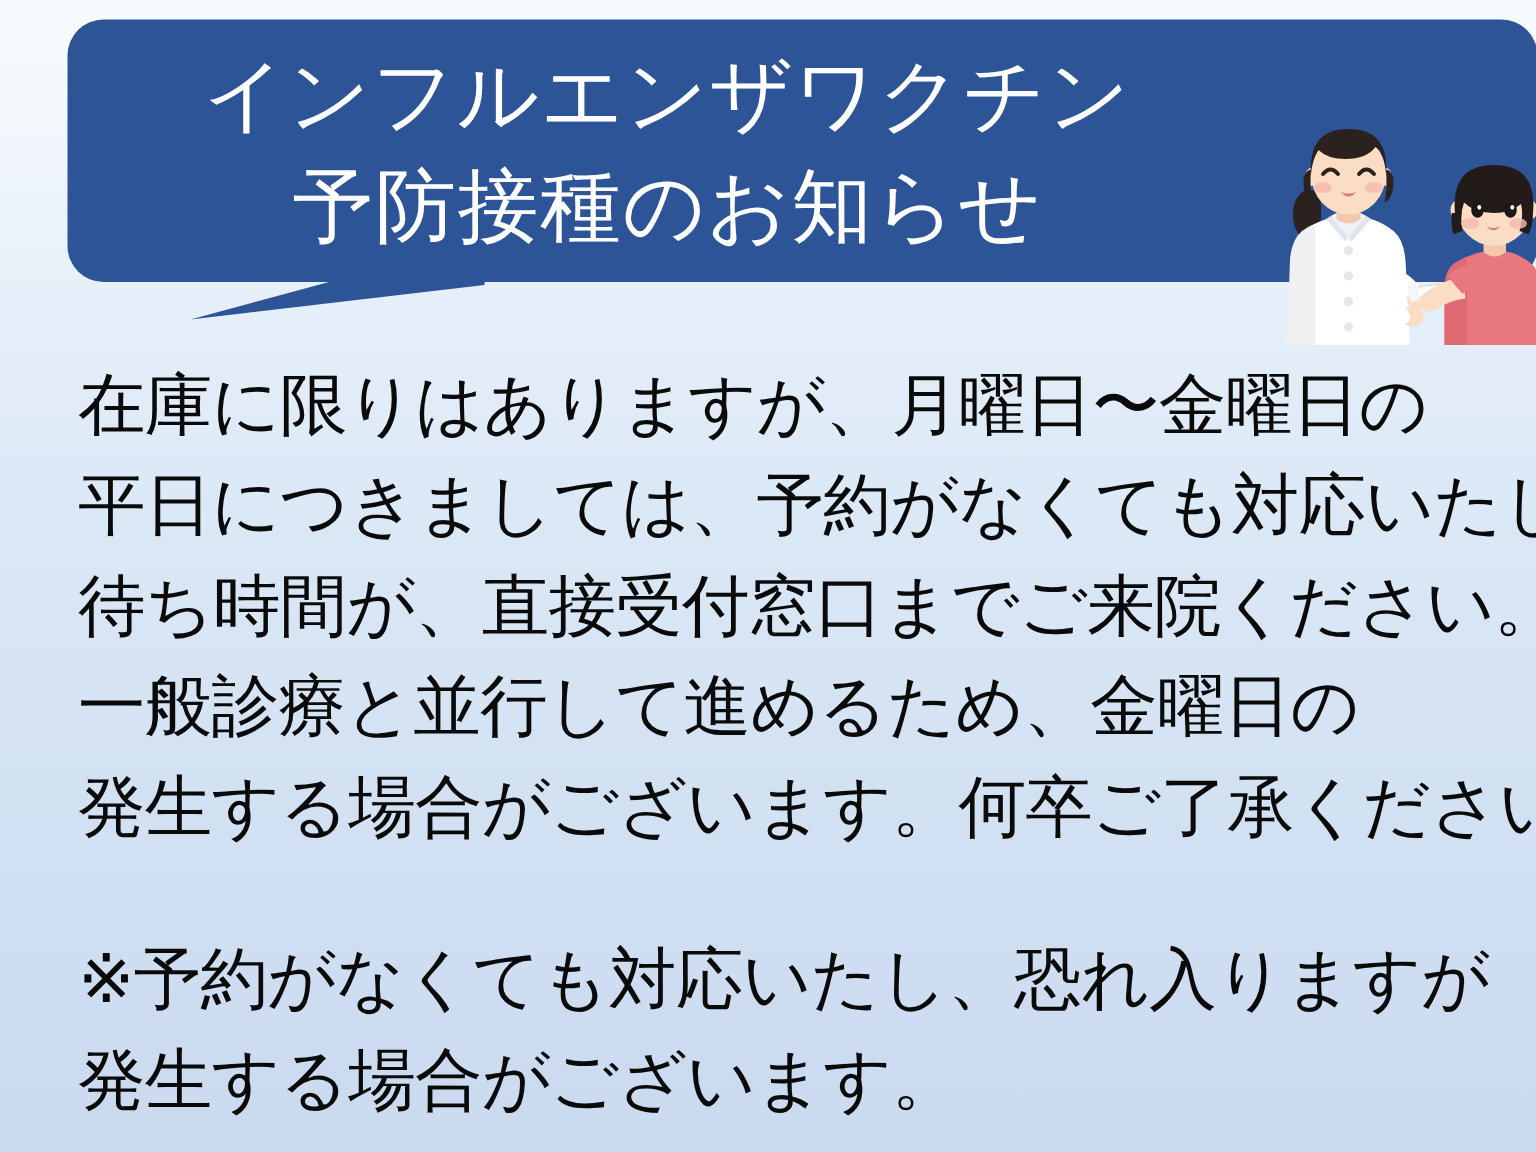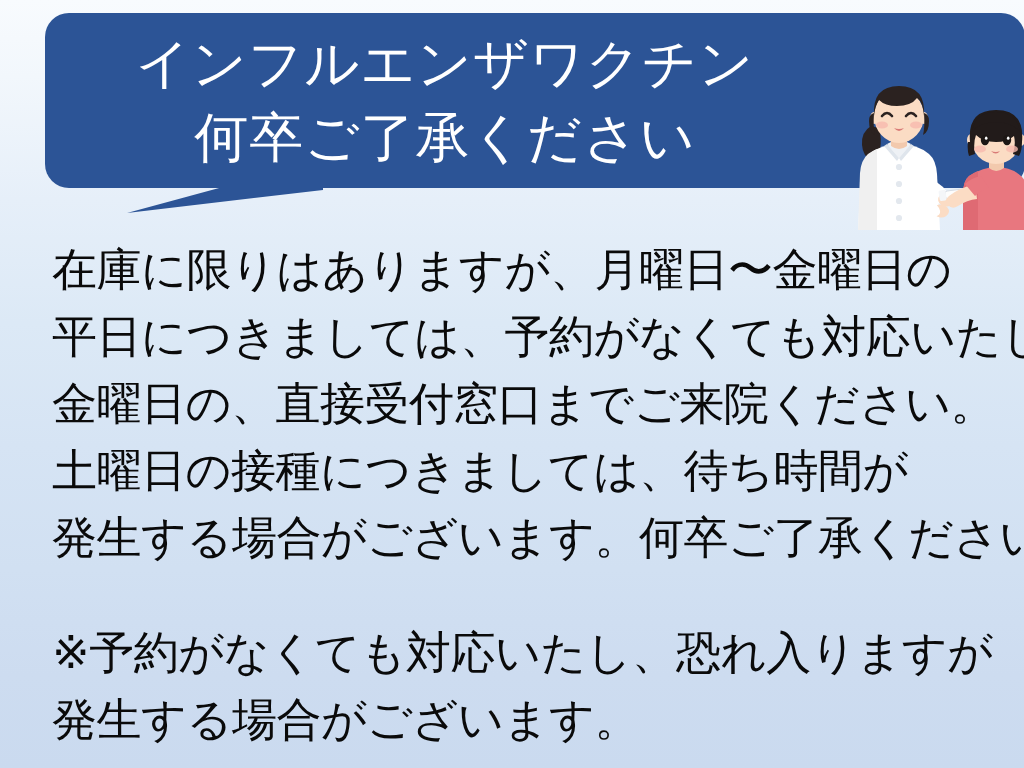--- a/index.html
+++ b/index.html
@@ -117,21 +117,21 @@
   <div id="bubble-wrap">
 
     <svg id="bubble-tail" viewBox="0 0 1024 232" aria-hidden="true">
       <path d="M 300 160 L 300 190 L 104 213 Z" fill="#2c5496"></path>
     </svg>
 
     <div id="bubble-body"></div>
 
     <div id="title-block">
       <div class="title-line">インフルエンザワクチン</div>
-      <div class="title-line">何卒ご了承ください</div>
+      <div class="title-line">予防接種のお知らせ</div>
     </div>
 
     <svg id="illustration" viewBox="0 0 190 150" aria-hidden="true">
       <defs>
         <clipPath id="clipNurseHair">
           <rect x="0" y="0" width="190" height="150"></rect>
         </clipPath>
       </defs>
 
       <path d="M 22 46 q -10 6 -9 19 q 1 12 9 14 q 7 1 9 -9 q 2 -12 -1 -22 Z" fill="#2b2220"></path>
@@ -211,22 +211,22 @@
 
       <path d="M 132 96 q -10 2 -16 8 l 10 12 q 6 -6 14 -8 Z" fill="#e8777f"></path>
     </svg>
 
   </div>
 
   <div id="body-text">
 
     <div class="body-line">在庫に限りはありますが、月曜日〜金曜日の</div>
     <div class="body-line">平日につきましては、予約がなくても対応いたし</div>
-    <div class="body-line">金曜日の、直接受付窓口までご来院ください。</div>
-    <div class="body-line">土曜日の接種につきましては、待ち時間が</div>
+    <div class="body-line">待ち時間が、直接受付窓口までご来院ください。</div>
+    <div class="body-line">一般診療と並行して進めるため、金曜日の</div>
     <div class="body-line">発生する場合がございます。何卒ご了承ください。</div>
 
     <div class="body-line spacer"></div>
 
     <div class="body-line">※予約がなくても対応いたし、恐れ入りますが</div>
     <div class="body-line">発生する場合がございます。</div>
 
   </div>
 
 </div>

